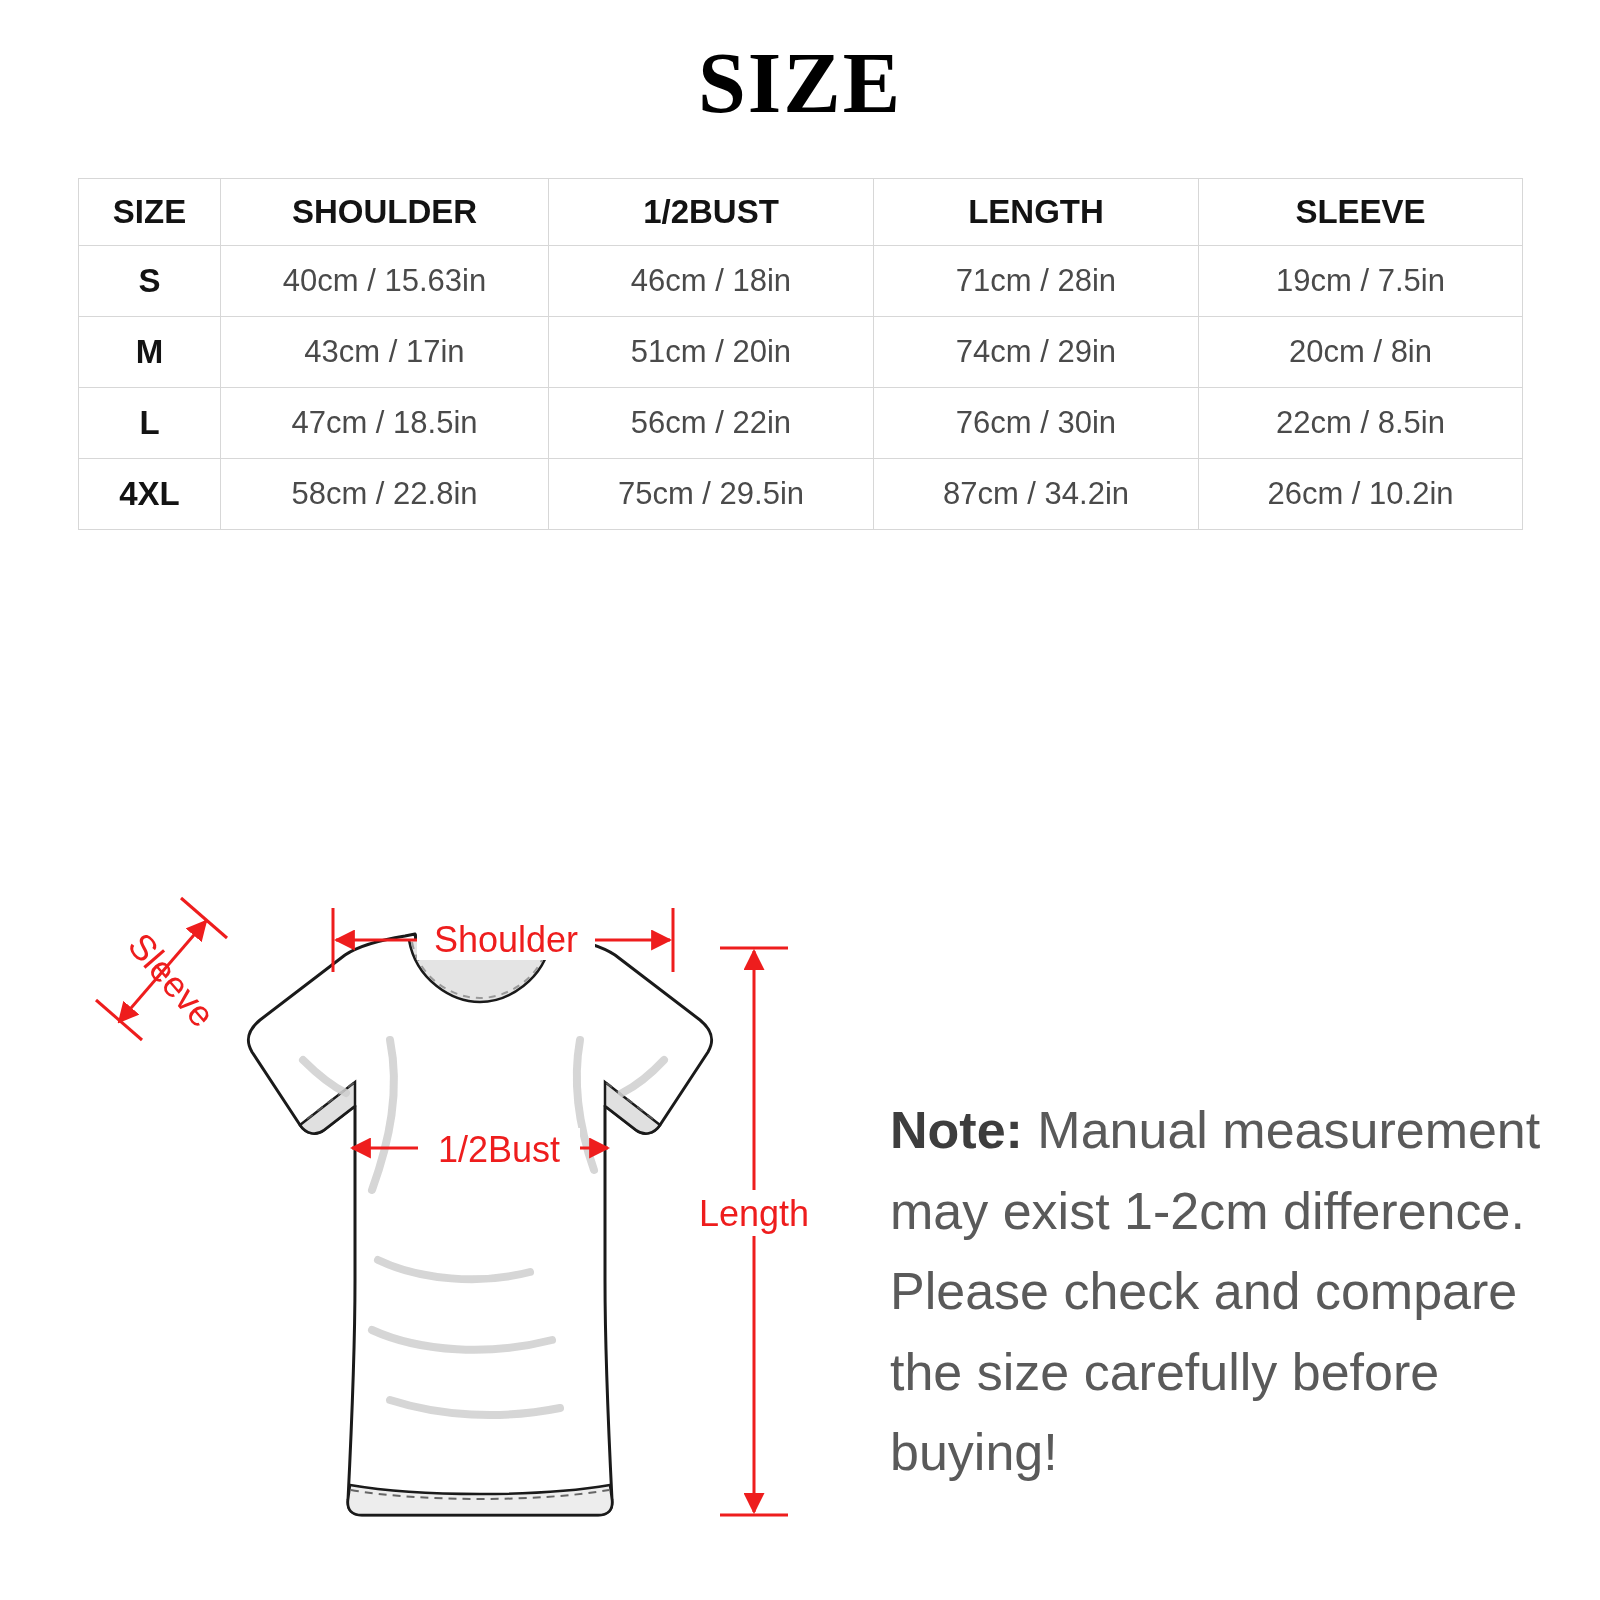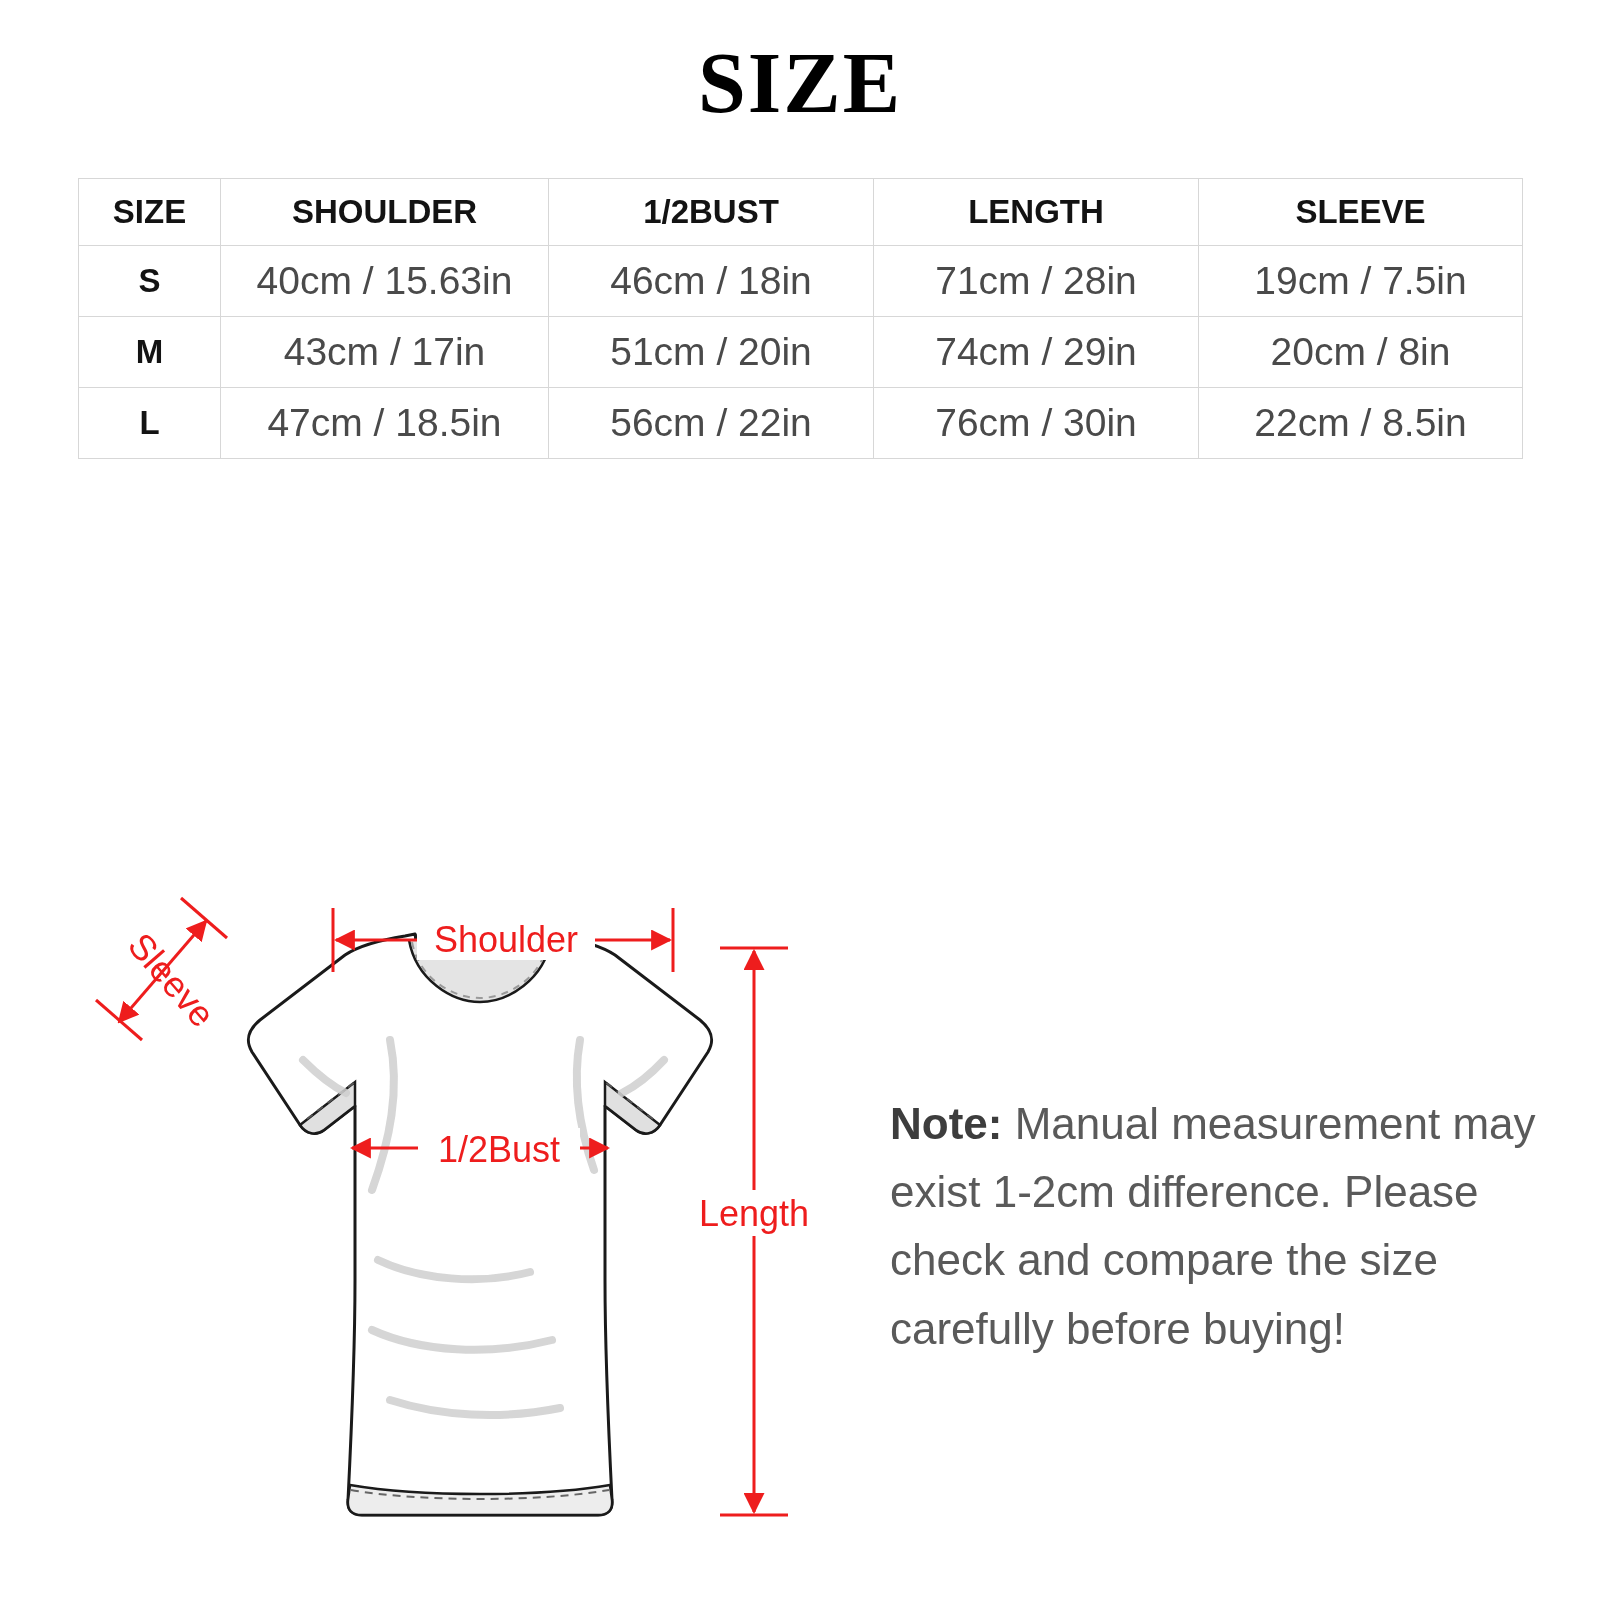--- a/index.html
+++ b/index.html
@@ -46,21 +46,21 @@
     padding: 0;
     height: 70px;
   }
   .size-table thead th {
     font-size: 33px;
     font-weight: 700;
     color: #131313;
     height: 66px;
   }
   .size-table tbody td {
-    font-size: 39px;
+    font-size: 31px;
     color: #4a4a4a;
     font-weight: 400;
   }
   .size-table tbody td.size-cell {
     font-size: 33px;
     font-weight: 700;
     color: #131313;
   }
   col.c-size   { width: 142px; }
   col.c-shoulder { width: 328px; }
@@ -77,21 +77,21 @@
     height: 700px;
   }
   .diagram svg { display: block; }
 
   
   .note {
     position: absolute;
     left: 890px;
     top: 1090px;
     width: 660px;
-    font-size: 44px;
+    font-size: 52px;
     line-height: 1.55;
     color: #5a5a5a;
     font-family: "Liberation Sans", sans-serif;
   }
   .note b {
     color: #3d3d3d;
     font-weight: 700;
   }
 </style>
 </head>
@@ -130,20 +130,27 @@
       <td>51cm / 20in</td>
       <td>74cm / 29in</td>
       <td>20cm / 8in</td>
     </tr>
     <tr>
       <td class="size-cell">L</td>
       <td>47cm / 18.5in</td>
       <td>56cm / 22in</td>
       <td>76cm / 30in</td>
       <td>22cm / 8.5in</td>
+    </tr>
+    <tr>
+      <td class="size-cell">4XL</td>
+      <td>58cm / 22.8in</td>
+      <td>75cm / 29.5in</td>
+      <td>87cm / 34.2in</td>
+      <td>26cm / 10.2in</td>
     </tr>
   </tbody>
 </table>
 
 <div class="diagram">
   <svg width="800" height="700" viewBox="0 0 800 700" xmlns="http://www.w3.org/2000/svg">
     <defs>
       <marker id="arrHead" viewBox="0 0 10 10" refX="9" refY="5" markerWidth="7" markerHeight="7" orient="auto-start-reverse">
         <path d="M 0 0 L 10 5 L 0 10 z" fill="#ee1d1d"></path>
       </marker>

